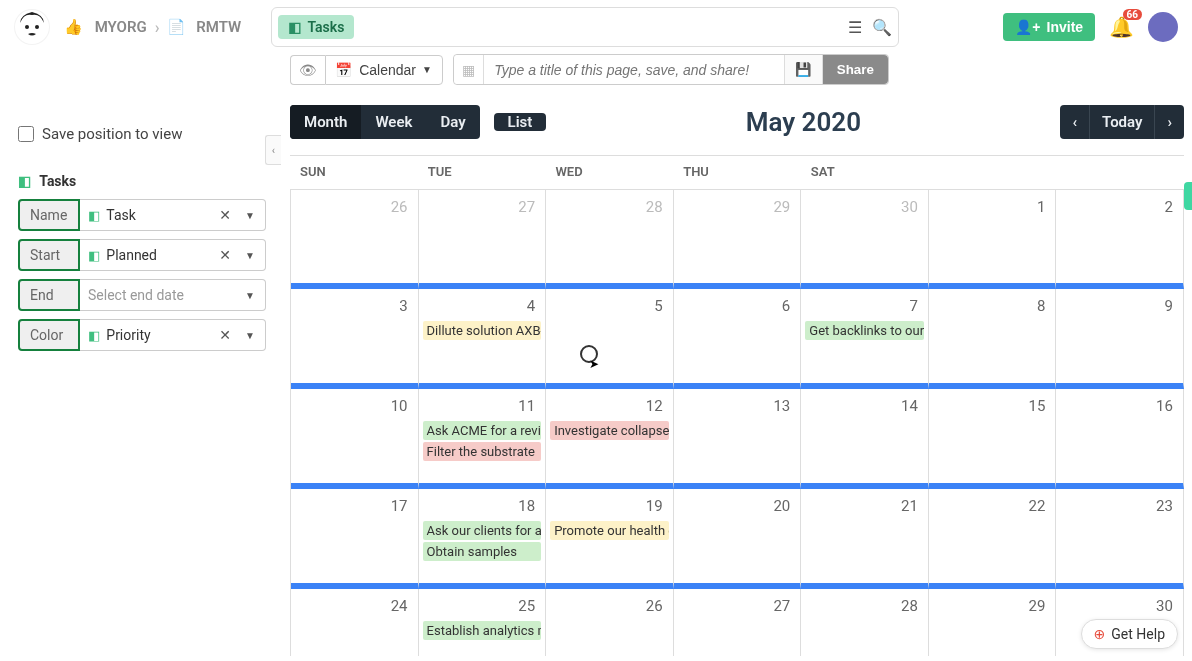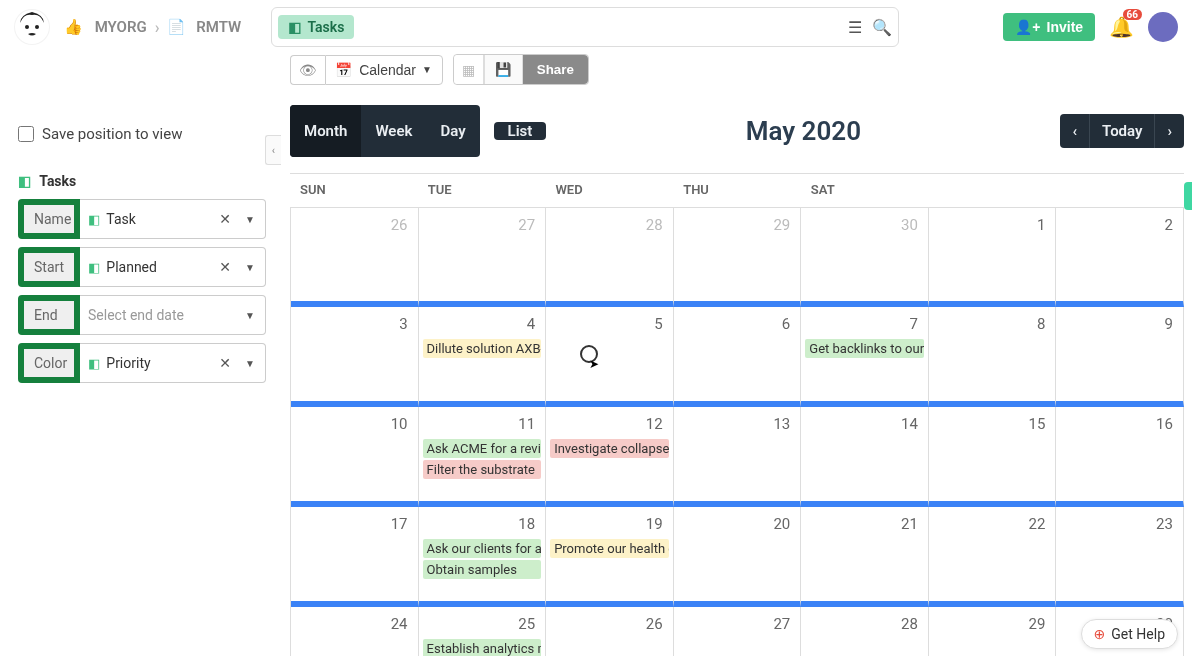--- a/index.html
+++ b/index.html
@@ -43,33 +43,33 @@
 
 
 .main { display: flex; height: calc(661px - 100px); }
 .sidebar { width: 280px; padding: 30px 14px 0 18px; border-right: none; position: relative; }
 .collapse-handle { position: absolute; right: -1px; top: 40px; width: 16px; height: 30px; border: 1px solid #ddd; border-right: none; border-radius: 3px 0 0 3px; display: flex; align-items: center; justify-content: center; color: #888; font-size: 11px; background: #fafafa; cursor: pointer; }
 .save-pos { display: flex; align-items: center; gap: 8px; color: #444; font-size: 15px; margin-bottom: 30px; }
 .save-pos input { width: 16px; height: 16px; }
 .tasks-label { display: flex; align-items: center; gap: 8px; font-weight: 700; color: #333; margin-bottom: 10px; }
 .tasks-label .chip-icon { color: #3fbf7f; }
 .field-row { display: flex; margin-bottom: 8px; }
-.field-label { background: #efefef; border: 6px solid #15803d; border-radius: 4px 0 0 4px; padding: 6px 10px; color: #666; width: 62px; font-size: 14px; display: flex; align-items: center; }
+.field-label { background: #efefef; border: 2px solid #15803d; border-radius: 4px 0 0 4px; padding: 6px 10px; color: #666; width: 62px; font-size: 14px; display: flex; align-items: center; }
 .field-value { border: 1px solid #ccc; border-left: none; border-radius: 0 4px 4px 0; flex: 1; display: flex; align-items: center; padding: 0 6px 0 8px; gap: 6px; background: #fff; }
 .field-value.placeholder { color: #999; }
 .field-value .fv-icon { color: #3fbf7f; font-size: 13px; }
 .field-value .fv-text { flex: 1; overflow: hidden; text-overflow: ellipsis; white-space: nowrap; }
 .field-value .fv-clear { color: #555; cursor: pointer; font-size: 14px; padding: 0 4px; }
 .field-value .fv-caret { color: #555; cursor: pointer; font-size: 10px; padding: 0 4px; }
 
 
 .calendar-wrap { flex: 1; padding: 0 8px 0 10px; overflow: hidden; position: relative; }
 .cal-controls { display: flex; align-items: center; padding: 10px 0 16px; gap: 14px; }
 .view-tabs { display: inline-flex; background: #222d38; border-radius: 4px; overflow: hidden; }
-.view-tabs .tab { color: #eaeef2; padding: 17px 14px; font-weight: 600; cursor: pointer; font-size: 15px; }
+.view-tabs .tab { color: #eaeef2; padding: 8px 14px; font-weight: 600; cursor: pointer; font-size: 15px; }
 .view-tabs .tab.active { background: #151c23; }
 .list-btn { background: #222d38; color: #eaeef2; border-radius: 4px; padding: 0 14px; font-weight: 600; cursor: pointer; font-size: 15px; }
 .cal-title { flex: 1; text-align: center; font-size: 26px; font-weight: 600; color: #2c3e50; }
 .nav-btns { display: inline-flex; background: #222d38; border-radius: 4px; overflow: hidden; }
 .nav-btns .nbtn { color: #eaeef2; padding: 8px 12px; font-weight: 600; cursor: pointer; font-size: 15px; }
 .nav-btns .nbtn.sep { border-left: 1px solid #3a4651; border-right: 1px solid #3a4651; }
 
 .cal-grid { border-top: 1px solid #ddd; }
 .cal-head { display: grid; grid-template-columns: repeat(7, 1fr); }
 .cal-head .dh { padding: 8px 10px 10px; font-size: 13px; color: #666; font-weight: 600; border-right: 1px solid transparent; }
@@ -142,20 +142,21 @@
     <button class="btn">
       <span>📅</span>
       <span>Calendar</span>
       <span style="font-size:10px">▼</span>
     </button>
   </div>
   <div class="title-group">
     <button class="btn icon-only" style="border:none;border-right:1px solid #ddd;border-radius:4px 0 0 4px;color:#bbb">
         <span>▦</span>
       </button>
+    <input class="title-input" placeholder="Type a title of this page, save, and share!" style="">
     <button class="title-save"><span>💾</span></button>
     <button class="share-btn">Share</button>
   </div>
 </div>
 
 <div class="main">
   <div class="sidebar">
     <label class="save-pos">
       <input type="checkbox" style="">
       <span>Save position to view</span>

